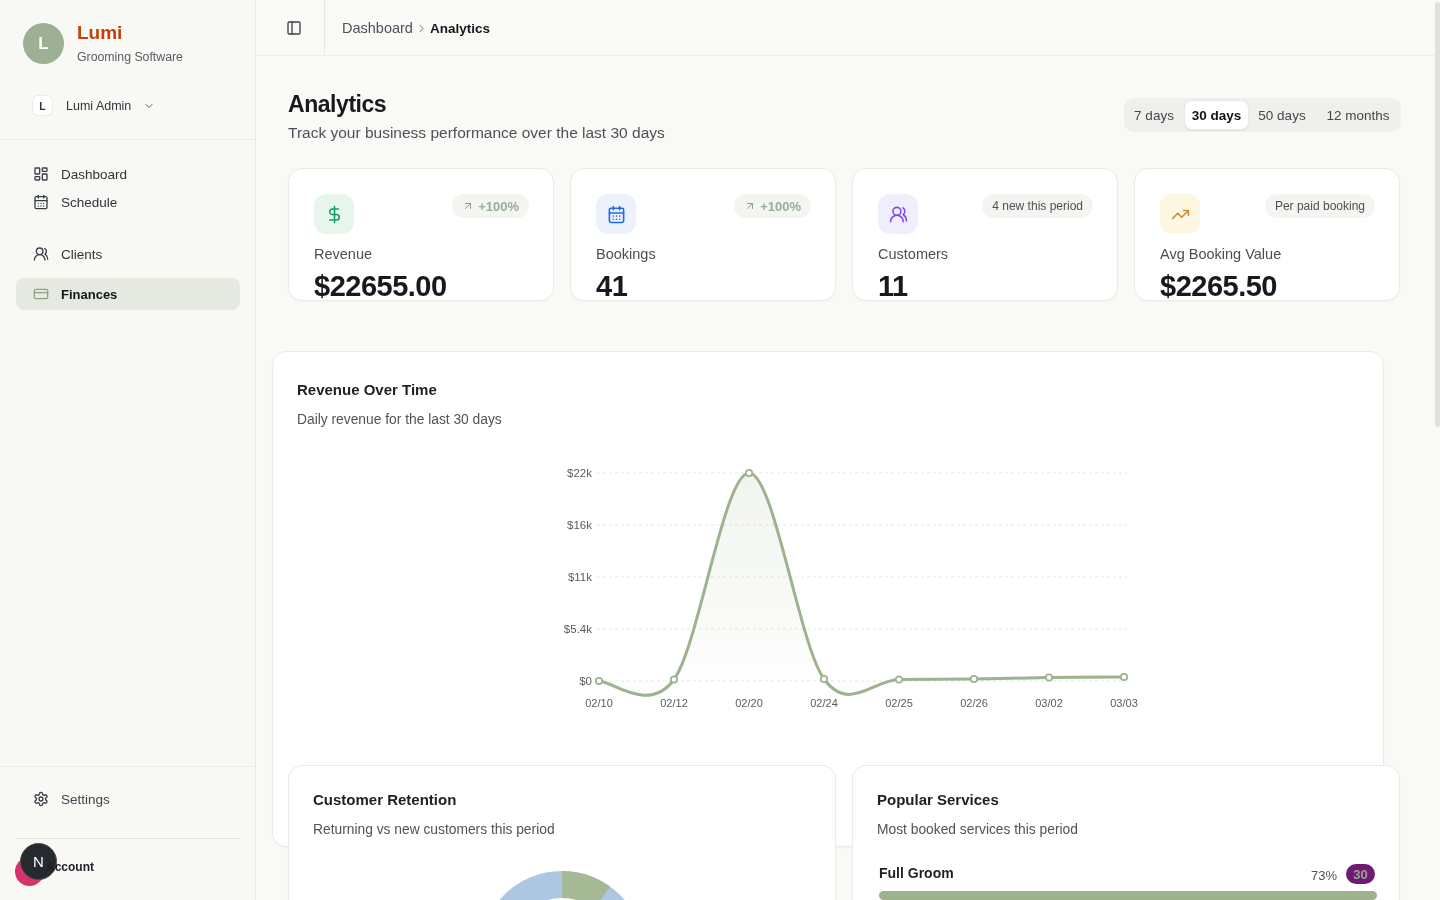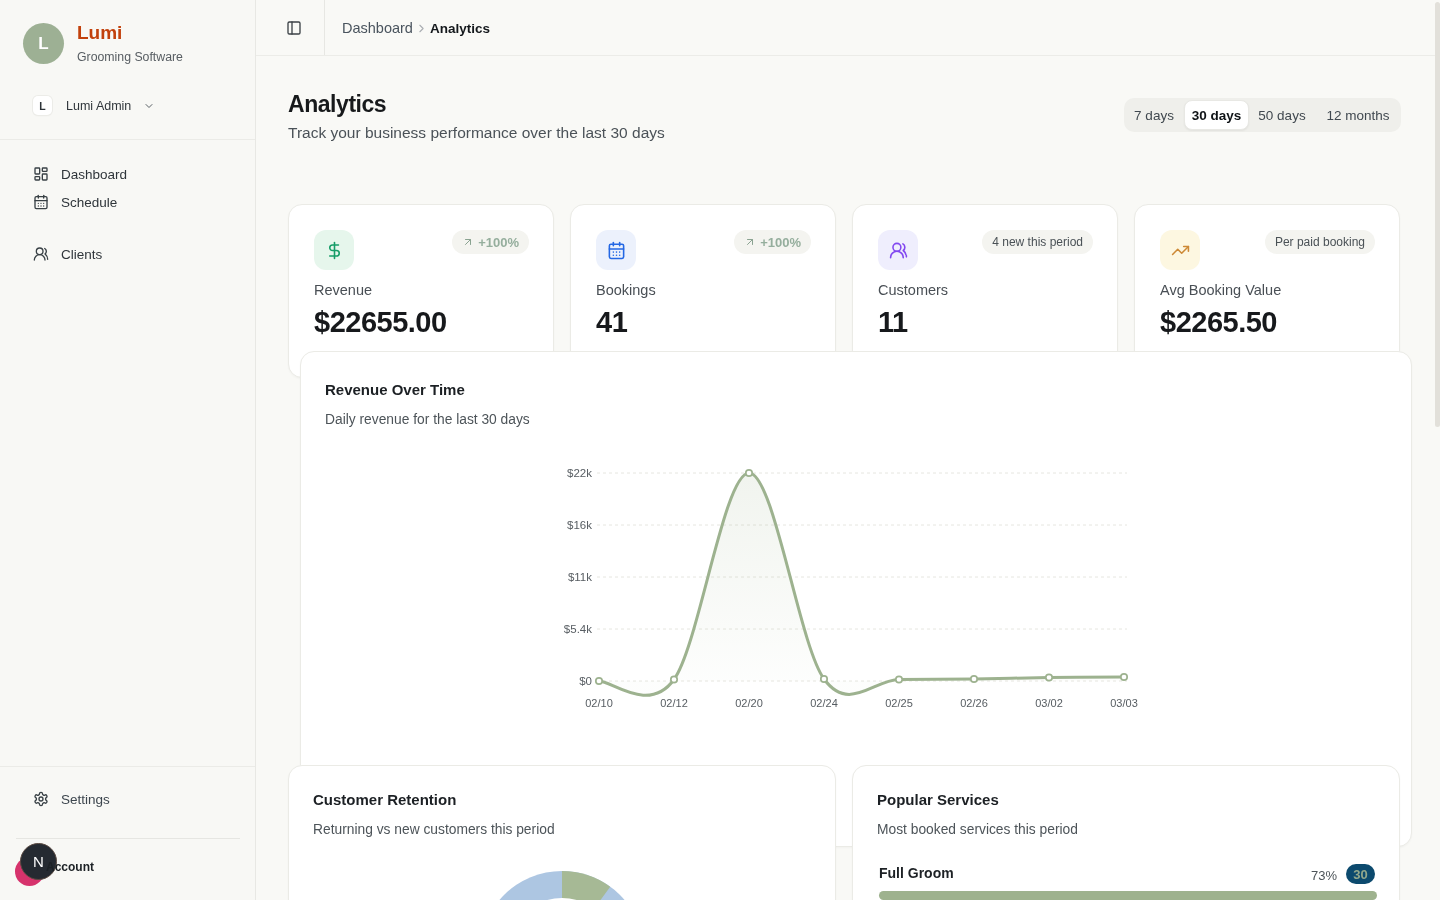--- a/index.html
+++ b/index.html
@@ -28,30 +28,30 @@
 #h1 { left:288px; top:91px; font-size:23px; font-weight:700; letter-spacing:-0.45px; color:#17191b; }
 #hsub { left:288px; top:124px; font-size:15.5px; color:#4b5258; }
 
 
 #tabs { left:1124px; top:98px; width:277px; height:34px; background:#efefeb; border-radius:10px; display:flex; align-items:center; }
 .tab { height:34px; display:flex; align-items:center; justify-content:center; font-size:13.5px; color:#40484f; }
 .tab.active { height:30px; background:#fff; border:1px solid #e8e8e4; border-radius:8px; box-shadow:0 1px 2px rgba(0,0,0,.06); font-weight:700; color:#0f1316; }
 
 
 .card { background:#fff; border:1px solid #ebebe6; border-radius:14px; box-shadow:0 1px 2px rgba(0,0,0,.03); }
-.stat { top:168px; width:266px; height:174px;margin-top:36px; }
+.stat { top:168px; width:266px; height:133px; }
 .tile { left:25px; top:25px; width:40px; height:40px; border-radius:12px; display:flex; align-items:center; justify-content:center; }
 .badge { top:25px; right:24px; height:24px; border-radius:12px; background:#f4f4f0; display:flex; align-items:center; padding:0 10px; font-size:13px; font-weight:600; gap:4px; }
 .badge.gray { font-size:12px; font-weight:500; }
 .badge.green { color:#95ae9d; }
 .badge.gray { color:#4a5156; }
 .slabel { left:25px; top:77px; font-size:14.5px; color:#494f55; }
 .svalue { left:25px; top:101px; font-size:29px; font-weight:700; letter-spacing:-0.5px; color:#17191c; }
 
-#chartCard { left:300px; top:351px; width:1112px; height:496px; }
+#chartCard { left:272px; top:351px; width:1112px; height:496px; }
 .ctitle { left:24px; top:29px; font-size:15px; font-weight:700; color:#1c2024; }
 .csub { left:24px; top:60px; font-size:13.8px; color:#4d5459; }
 
 .bcard { top:765px; width:548px; height:210px; }
 .bcard .ctitle { top:25px; }
 .bcard .csub { top:56px; }
 </style>
 </head>
 <body>
 
@@ -88,20 +88,26 @@
         <path d="M16 18h.01"></path>
       </svg>
     Schedule</div>
   <div class="nav-item abs" style="top:238px">
     <svg class="ic" width="16" height="16" viewBox="0 0 24 24" fill="none" stroke="#384045" stroke-width="2" stroke-linecap="round" stroke-linejoin="round">
         <path d="M18 21a8 8 0 0 0-16 0"></path>
         <circle cx="10" cy="8" r="5"></circle>
         <path d="M22 20c0-3.37-2-6.5-4-8a5 5 0 0 0-.45-8.3"></path>
       </svg>
     Clients</div>
+  <div class="nav-item active abs" style="top:278px">
+    <svg class="ic" width="16" height="16" viewBox="0 0 24 24" fill="none" stroke="#8ca581" stroke-width="2" stroke-linecap="round" stroke-linejoin="round">
+        <rect x="2" y="5" width="20" height="14" rx="2"></rect>
+        <path d="M2 10h20"></path>
+      </svg>
+    Finances</div>
 
   <div class="divider abs" style="left:0;top:766px;width:255px"></div>
   <div class="nav-item abs" style="top:783px;color:#3d464e">
     <svg class="ic" width="16" height="16" viewBox="0 0 24 24" fill="none" stroke="#384045" stroke-width="2" stroke-linecap="round" stroke-linejoin="round">
         <path d="M12.22 2h-.44a2 2 0 0 0-2 2v.18a2 2 0 0 1-1 1.73l-.43.25a2 2 0 0 1-2 0l-.15-.08a2 2 0 0 0-2.73.73l-.22.38a2 2 0 0 0 .73 2.73l.15.1a2 2 0 0 1 1 1.72v.51a2 2 0 0 1-1 1.74l-.15.09a2 2 0 0 0-.73 2.73l.22.38a2 2 0 0 0 2.73.73l.15-.08a2 2 0 0 1 2 0l.43.25a2 2 0 0 1 1 1.73V20a2 2 0 0 0 2 2h.44a2 2 0 0 0 2-2v-.18a2 2 0 0 1 1-1.73l.43-.25a2 2 0 0 1 2 0l.15.08a2 2 0 0 0 2.73-.73l.22-.39a2 2 0 0 0-.73-2.73l-.15-.08a2 2 0 0 1-1-1.74v-.5a2 2 0 0 1 1-1.74l.15-.09a2 2 0 0 0 .73-2.73l-.22-.38a2 2 0 0 0-2.73-.73l-.15.08a2 2 0 0 1-2 0l-.43-.25a2 2 0 0 1-1-1.73V4a2 2 0 0 0-2-2z"></path>
         <circle cx="12" cy="12" r="3"></circle>
       </svg>
     Settings</div>
   <div class="divider abs" style="left:16px;top:838px;width:224px;background:#e6e6e2"></div>
   <div class="abs" style="left:15px;top:857px;width:29px;height:29px;border-radius:50%;background:#d6336c"></div>
@@ -251,17 +257,17 @@
 <svg class="abs" style="left:470px;top:866px" width="184" height="34" viewBox="470 866 184 34" fill="none">
   <circle cx="562" cy="953" r="82" fill="#adc6e2"></circle>
   <path d="M562,871 A82,82 0 0 1 610.2,886.7 L562,953 Z" fill="#a6b995"></path>
   <circle cx="562" cy="953" r="55" fill="#fff"></circle>
 </svg>
 <div class="card bcard abs" style="left:852px">
   <div class="ctitle abs">Popular Services</div>
   <div class="csub abs">Most booked services this period</div>
   <div class="abs" style="left:26px;top:99px;font-size:14px;font-weight:700;color:#1d2125">Full Groom</div>
   <div class="abs" style="right:62px;top:102px;font-size:13px;color:#4d5459">73%</div>
-  <div class="abs" style="right:24px;top:98px;height:20px;min-width:29px;border-radius:10px;background:#0c4a6e;color:#92a88c;font-size:13px;font-weight:600;display:flex;align-items:center;justify-content:center">30</div>
+  <div class="abs" style="right:24px;top:98px;height:20px;min-width:29px;border-radius:10px;background:#701a75;color:#92a88c;font-size:13px;font-weight:600;display:flex;align-items:center;justify-content:center">30</div>
   <div class="abs" style="left:26px;top:125px;width:498px;height:9px;border-radius:5px;background:#9eb28e"></div>
 </div>
 
 <div class="abs" style="left:1435px;top:2px;width:5px;height:425px;border-radius:3px;background:#e2e0da"></div>
 
 </body></html>

